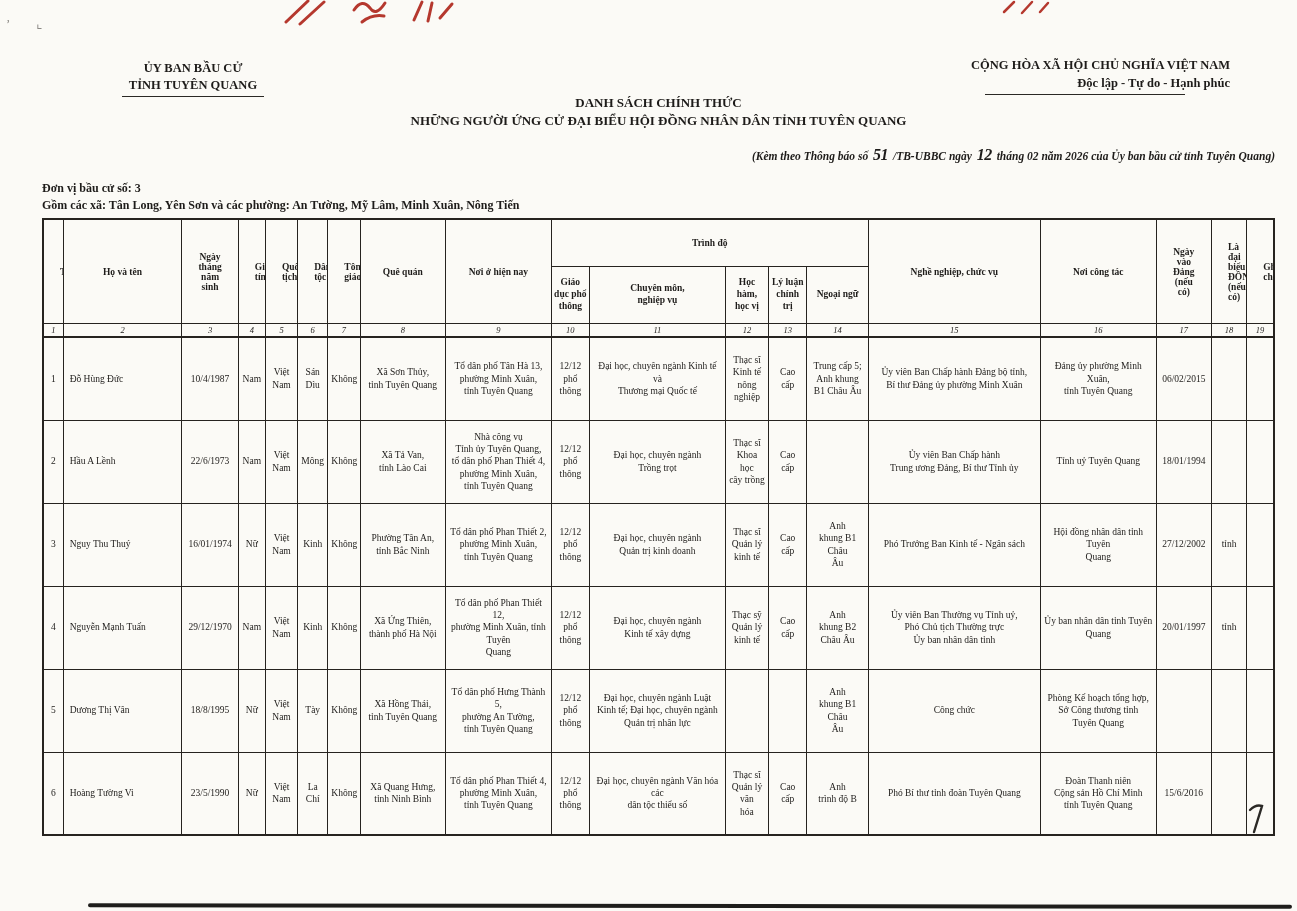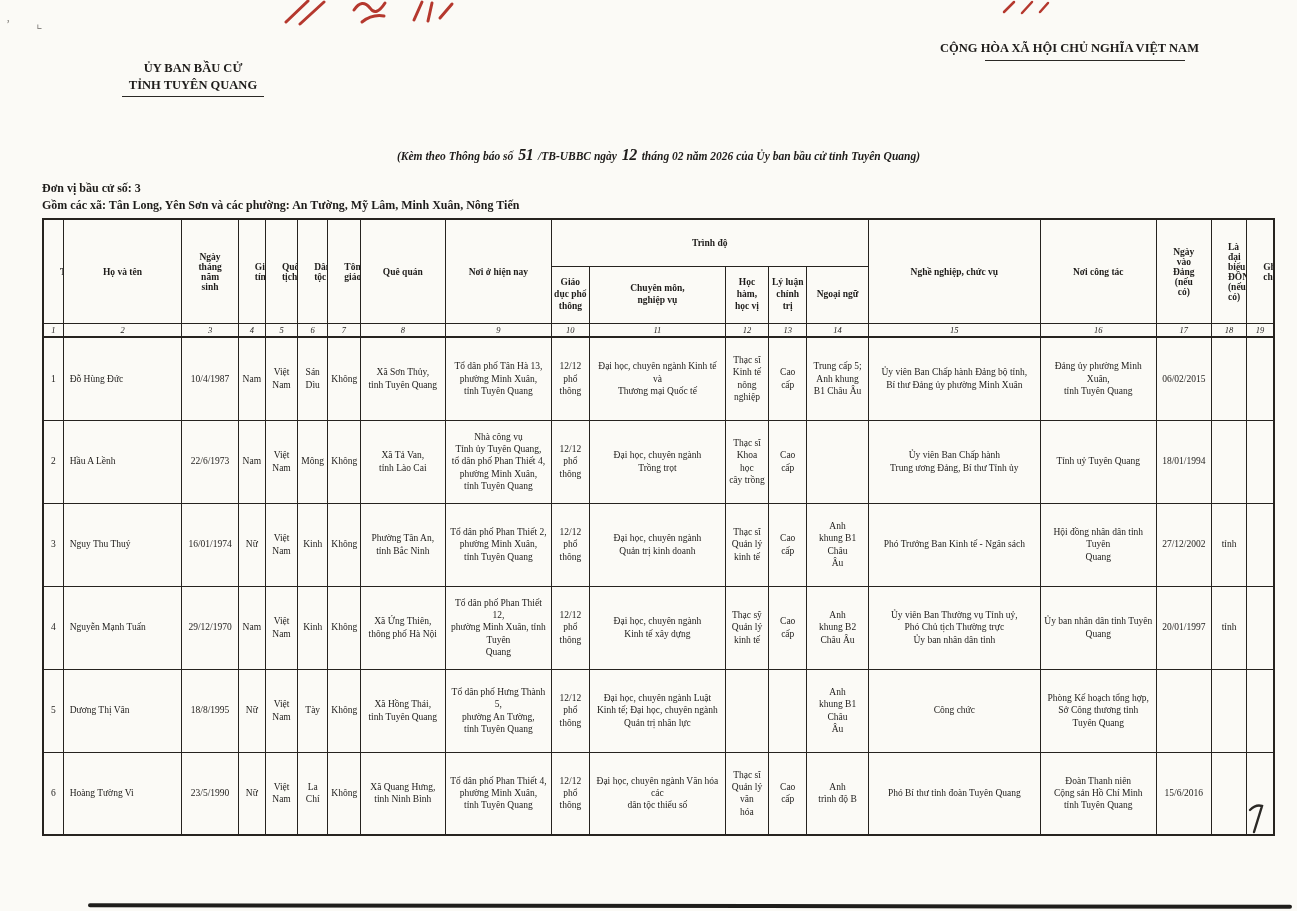--- a/index.html
+++ b/index.html
@@ -5,27 +5,27 @@
   html,body{margin:0;padding:0;}
   body{
     width:1297px;height:911px;overflow:hidden;position:relative;
     background:#fbfaf6;
     font-family:"Liberation Serif","DejaVu Serif",serif;
     color:#1e1c1a;
   }
   .abs{position:absolute;}
   
   .org-left{left:78px;top:60px;width:230px;text-align:center;font-weight:bold;font-size:12.5px;line-height:1.35;}
-  .org-right{left:940px;top:40px;width:290px;text-align:left;font-weight:bold;font-size:12.5px;line-height:1.4;}
+  .org-right{left:940px;top:57px;width:290px;text-align:right;font-weight:bold;font-size:12.5px;line-height:1.4;}
   .rule{height:0;border-top:1.5px solid #2a2825;margin:2px auto 0 auto;}
   .rule-left{width:142px;}
   .rule-right{width:200px;}
   
   .title-block{left:42px;top:94px;width:1233px;text-align:center;font-weight:bold;font-size:13px;line-height:1.35;}
-  .subtitle{left:42px;top:146px;width:1233px;text-align:center;font-style:italic;font-weight:bold;font-size:11.5px;}
+  .subtitle{left:42px;top:146px;width:1233px;text-align:right;font-style:italic;font-weight:bold;font-size:11.5px;}
   .hand-num{font-size:16px;font-weight:bold;letter-spacing:-0.5px;padding:0 2px;}
   .unit-block{left:42px;top:180px;width:1233px;text-align:left;font-weight:bold;font-size:12px;line-height:1.45;}
   
   .tbl-wrap{left:42px;top:218px;}
   table{border-collapse:collapse;table-layout:fixed;width:1233px;background:transparent;}
   th,td{border:1px solid #26231f;overflow:hidden;vertical-align:middle;text-align:center;white-space:pre-line;}
   table{border:2px solid #26231f;}
   tr.h-group th{height:14px;font-size:9.5px;font-weight:bold;padding:16px;}
   tr.h-main th{height:54px;font-size:9.5px;font-weight:bold;padding:1px 2px;line-height:1.25;}
   tr.h-nums td{height:12px;font-size:8.5px;font-style:italic;padding:0;border-bottom-width:2px;}
@@ -62,24 +62,27 @@
 <div class="abs corner-marks">’⌞</div>
 
 <div class="abs org-left">
   <div>ỦY BAN BẦU CỬ</div>
   <div>TỈNH TUYÊN QUANG</div>
   <div class="rule rule-left"></div>
 </div>
 
 <div class="abs org-right">
   <div>CỘNG HÒA XÃ HỘI CHỦ NGHĨA VIỆT NAM</div>
+  <div>Độc lập - Tự do - Hạnh phúc</div>
   <div class="rule rule-right"></div>
 </div>
 
 <div class="abs title-block">
+  <div>DANH SÁCH CHÍNH THỨC</div>
+  <div>NHỮNG NGƯỜI ỨNG CỬ ĐẠI BIỂU HỘI ĐỒNG NHÂN DÂN TỈNH TUYÊN QUANG</div>
 </div>
 
 <div class="abs subtitle">
   <span>(Kèm theo Thông báo số</span>
   <span class="hand-num">51</span>
   <span>/TB-UBBC ngày</span>
   <span class="hand-num">12</span>
   <span>tháng 02 năm 2026 của Ủy ban bầu cử tỉnh Tuyên Quang)</span>
 </div>
 
@@ -280,21 +283,21 @@
         <tr>
           <td>4</td>
           <td class="name-cell">Nguyễn Mạnh Tuấn</td>
           <td>29/12/1970</td>
           <td>Nam</td>
           <td>Việt
 Nam</td>
           <td>Kinh</td>
           <td>Không</td>
           <td>Xã Ứng Thiên,
-thông phố Hà Nội</td>
+thành phố Hà Nội</td>
           <td>Tổ dân phố Phan Thiết 12,
 phường Minh Xuân, tỉnh Tuyên
 Quang</td>
           <td>12/12
 phổ
 thông</td>
           <td>Đại học, chuyên ngành
 Kinh tế xây dựng</td>
           <td>Thạc sỹ
 Quản lý

